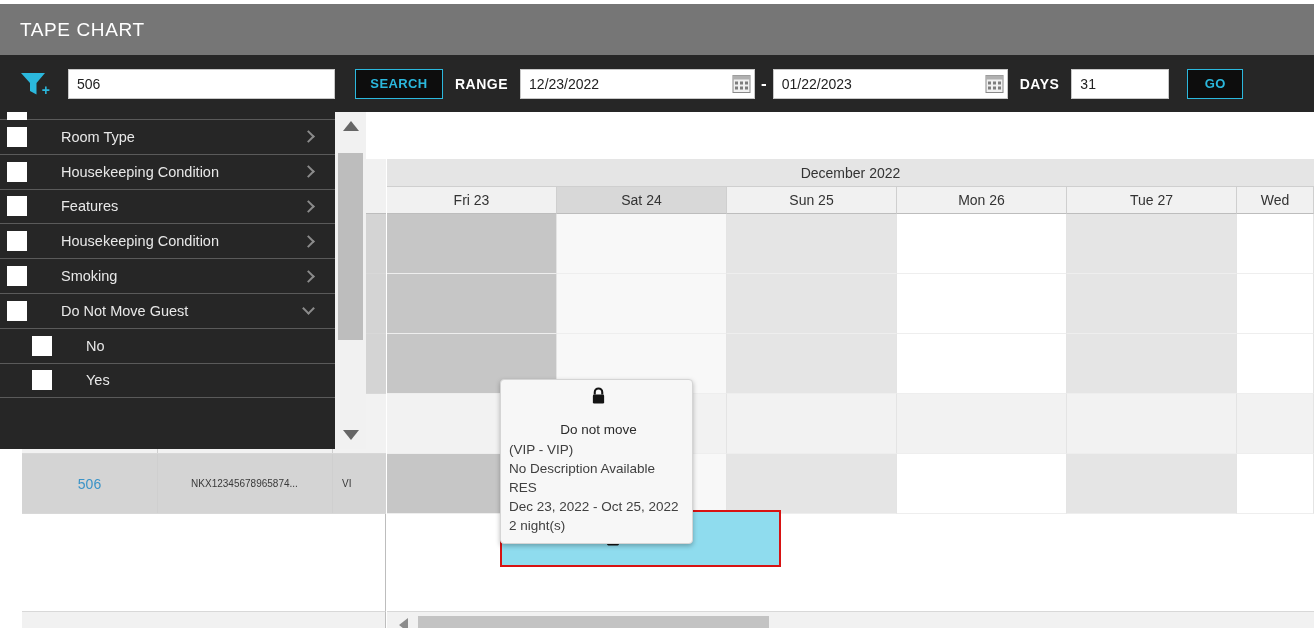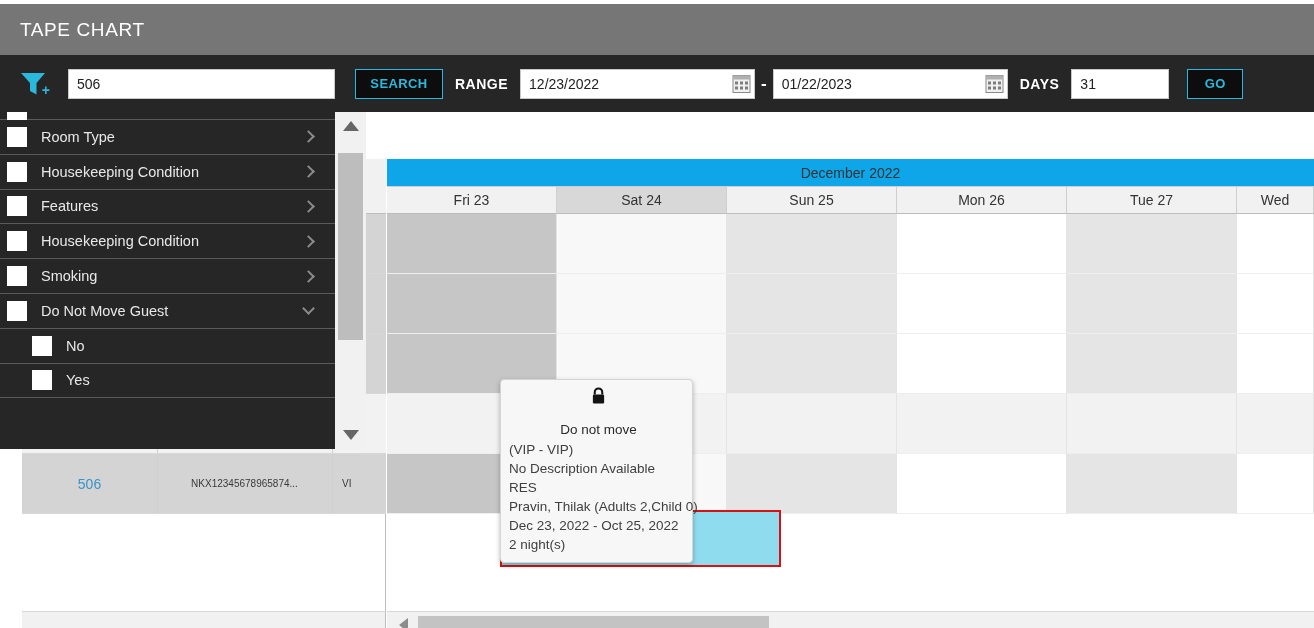--- a/index.html
+++ b/index.html
@@ -107,21 +107,21 @@
   .room-row { background:#d4d4d4; }
   .room-no { color:#3a93c7; font-size:14px; }
 
   
   .right-pane {
     position:absolute; left:365px; top:47px; width:927px; height:452px;
     overflow:hidden;
   }
   .month-bar {
     position:absolute; left:0; top:0; width:927px; height:28px;
-    background:#0ea5e9; border-bottom:1px solid #cfcfcf;
+    background:#e5e5e5; border-bottom:1px solid #cfcfcf;
     display:flex; align-items:center; justify-content:center;
     font-size:14px; color:#333;
   }
   .day-head-row { position:absolute; left:0; top:28px; height:27px; width:927px; }
   .day-head {
     position:absolute; top:0; height:27px;
     display:flex; align-items:center; justify-content:center;
     font-size:14px; color:#333;
     background:#f1f1f1; border-right:1px solid #cfcfcf;
     border-bottom:1px solid #bdbdbd;
@@ -173,21 +173,21 @@
   .fp-list { width:335px; height:337px; overflow:hidden; position:relative; }
   .fp-partial {
     height:8px; border-bottom:1px solid #5a5a5a; position:relative;
   }
   .fp-partial .pbox {
     position:absolute; left:7px; top:-12px; width:20px; height:20px;
     background:#fff; border:1px solid #fff;
   }
   .fp-row {
     height:34.8px; display:flex; align-items:center;
-    border-bottom:1px solid #5a5a5a; padding-left:7px; cursor:pointer;
+    border-bottom:1px solid #5a5a5a; padding-left:7px; cursor:pointer;gap:20px;
   }
   .fp-check {
     width:20px; height:20px; background:#ffffff; flex:0 0 auto;
   }
   .fp-label {
     color:#e8e8e8; font-size:14.5px; margin-left:14px; flex:1 1 auto;
   }
   .fp-row.child { padding-left:32px; }
   .fp-row.child .fp-label { font-size:14.5px; }
   .chev-right {
@@ -476,19 +476,18 @@
           <path d="M4 8 V5.5 a4 4 0 0 1 8 0 V8" fill="none" stroke="#141414" stroke-width="2.2"></path>
           <rect x="2" y="8" width="12" height="9.5" rx="1.4" fill="#141414"></rect>
         </svg>
       </span>
       <span class="tt-title">Do not move</span>
     </div>
     <div id="tt-lines">
         <div class="tt-line">(VIP - VIP)</div>
         <div class="tt-line">No Description Available</div>
         <div class="tt-line">RES</div>
-        <div class="tt-line">Pravin, Thilak (Adults 2,Child 0)</div>
         <div class="tt-line">Dec 23, 2022 - Oct 25, 2022</div>
         <div class="tt-line">2 night(s)</div>
       </div>
   </div>
 
 </div>
 
 </body></html>

